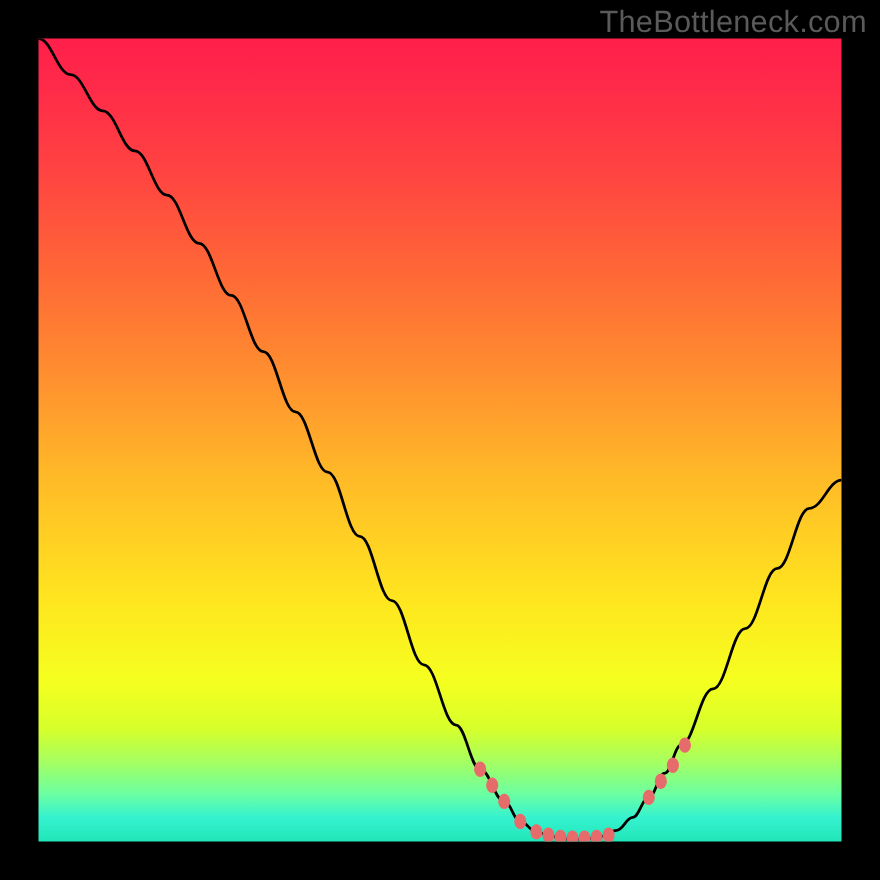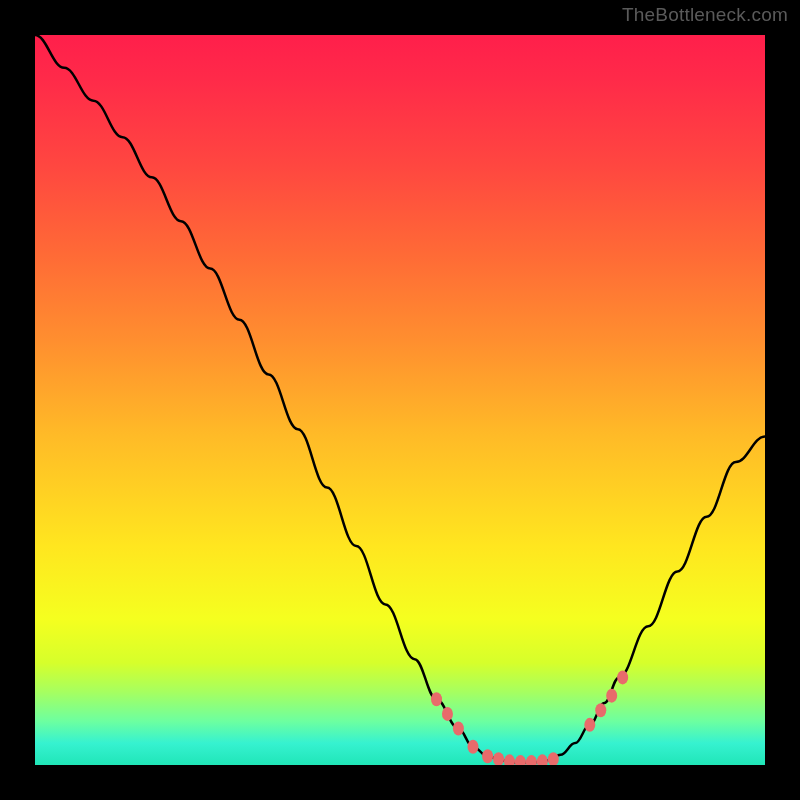--- a/index.html
+++ b/index.html
@@ -15,21 +15,21 @@
     position: relative;
     width: 800px;
     height: 800px;
     background: #000;
   }
   .watermark {
     position: absolute;
     top: 4px;
     right: 12px;
     color: #5a5a5a;
-    font-size: 19px;
+    font-size: 28px;
     font-weight: 500;
     letter-spacing: 0.2px;
     pointer-events: none;
   }
   .plot {
     position: absolute;
     left: 35px;
     top: 35px;
     width: 730px;
     height: 730px;

